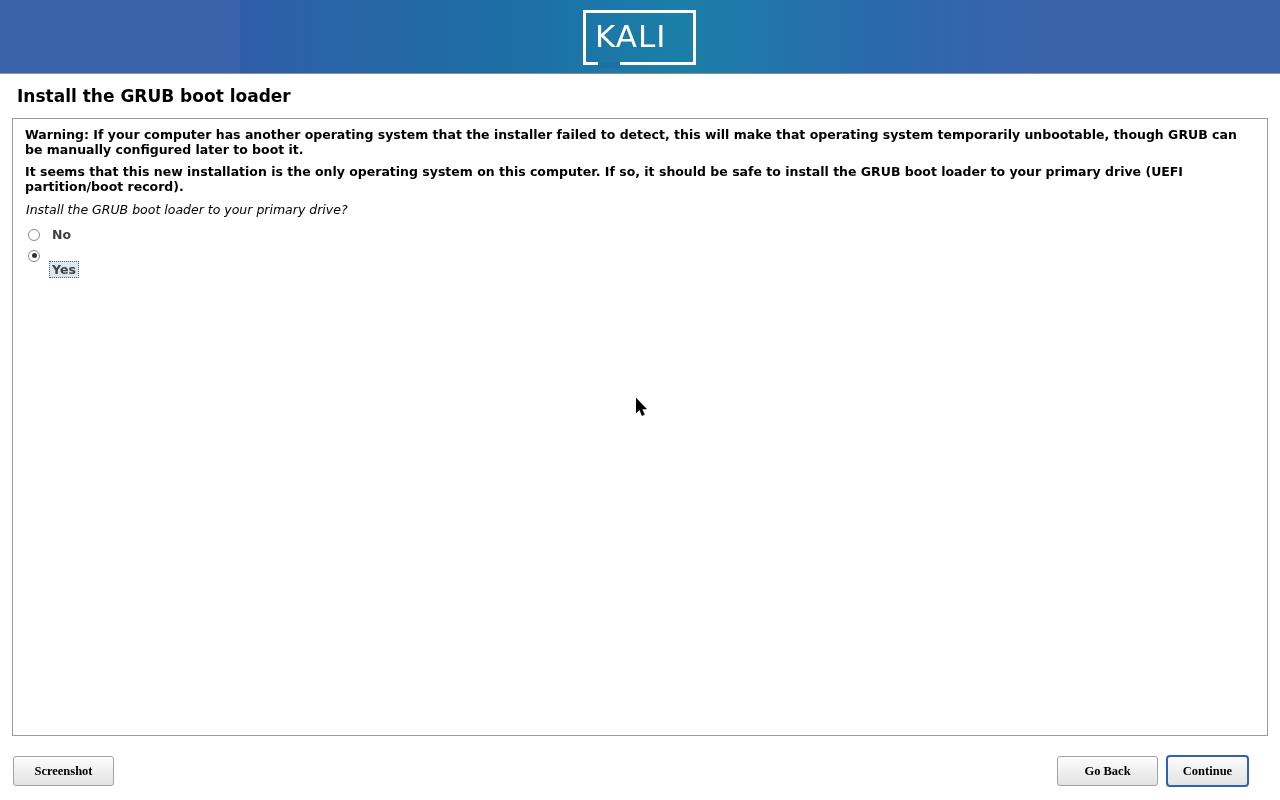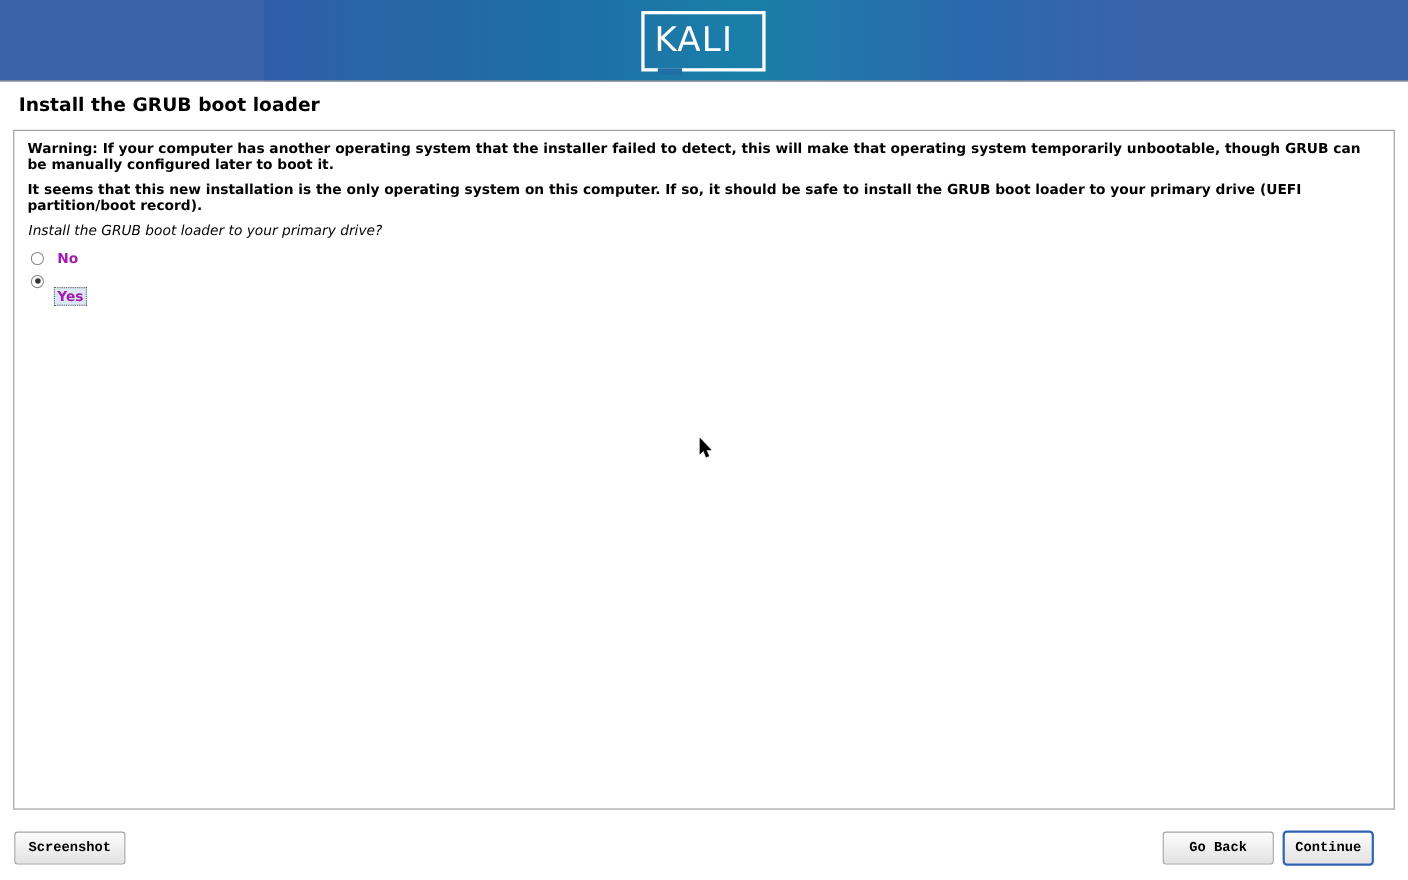--- a/index.html
+++ b/index.html
@@ -135,40 +135,40 @@
     left: 2.5px;
     top: 2.5px;
     width: 5px;
     height: 5px;
     border-radius: 50%;
     background: #333333;
   }
   .radio-label {
     font-size: 12.5px;
     font-weight: bold;
-    color: #a21caf;
+    color: #404040;
     padding: 1px 3px;
   }
   .radio-label.focused {
     border: 1px dotted #5a5a5a;
     background: #dce6f4;
     padding: 0px 2px;
     margin-top: 28px;
   }
 
   
   .btn {
     position: absolute;
     height: 30px;
     background: linear-gradient(180deg, #fdfdfd 0%, #efefef 50%, #e3e3e3 100%);
     border: 1px solid #a2a2a2;
     border-radius: 3px;
     font-size: 12.5px;
     font-weight: bold;
-    font-family: Liberation Mono, monospace;
+    font-family: Liberation Serif, serif;
     color: #000000;
     cursor: default;
     box-sizing: border-box;
     padding: 0;
   }
   #screenshot-btn {
     left: 13px;
     top: 756px;
     width: 101px;
   }

